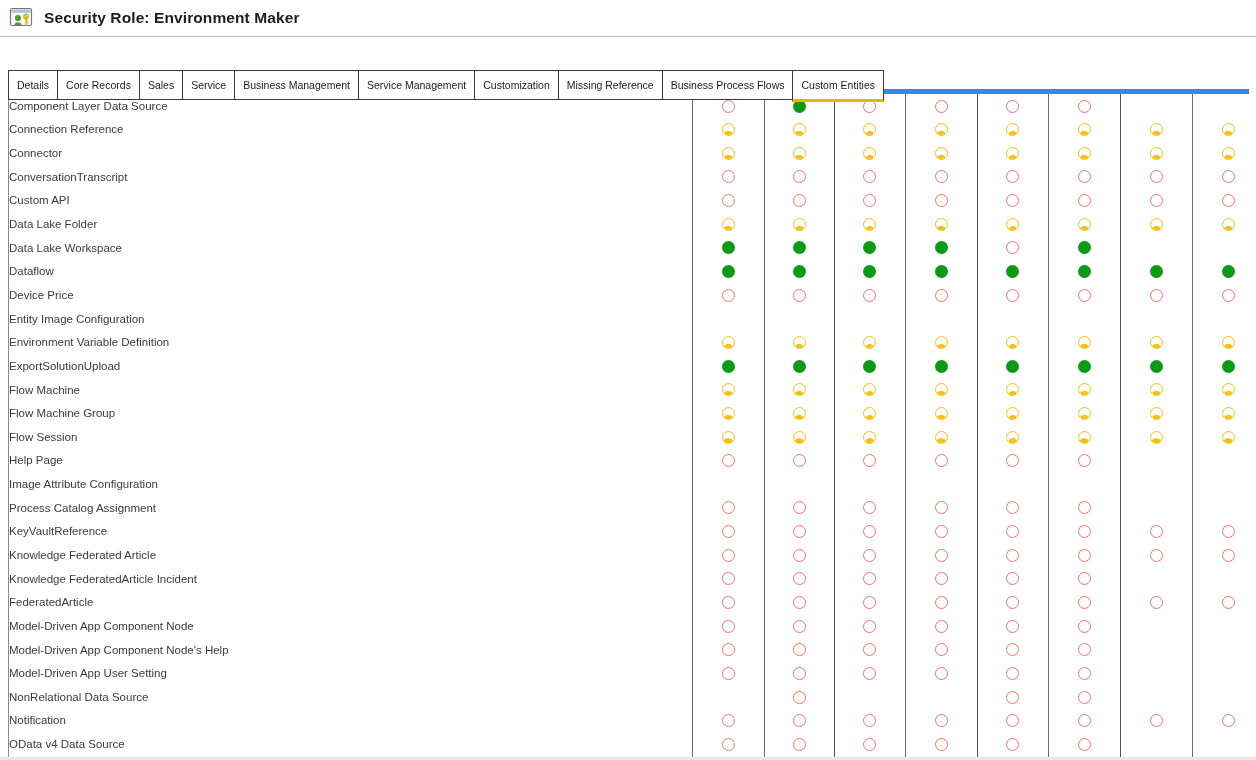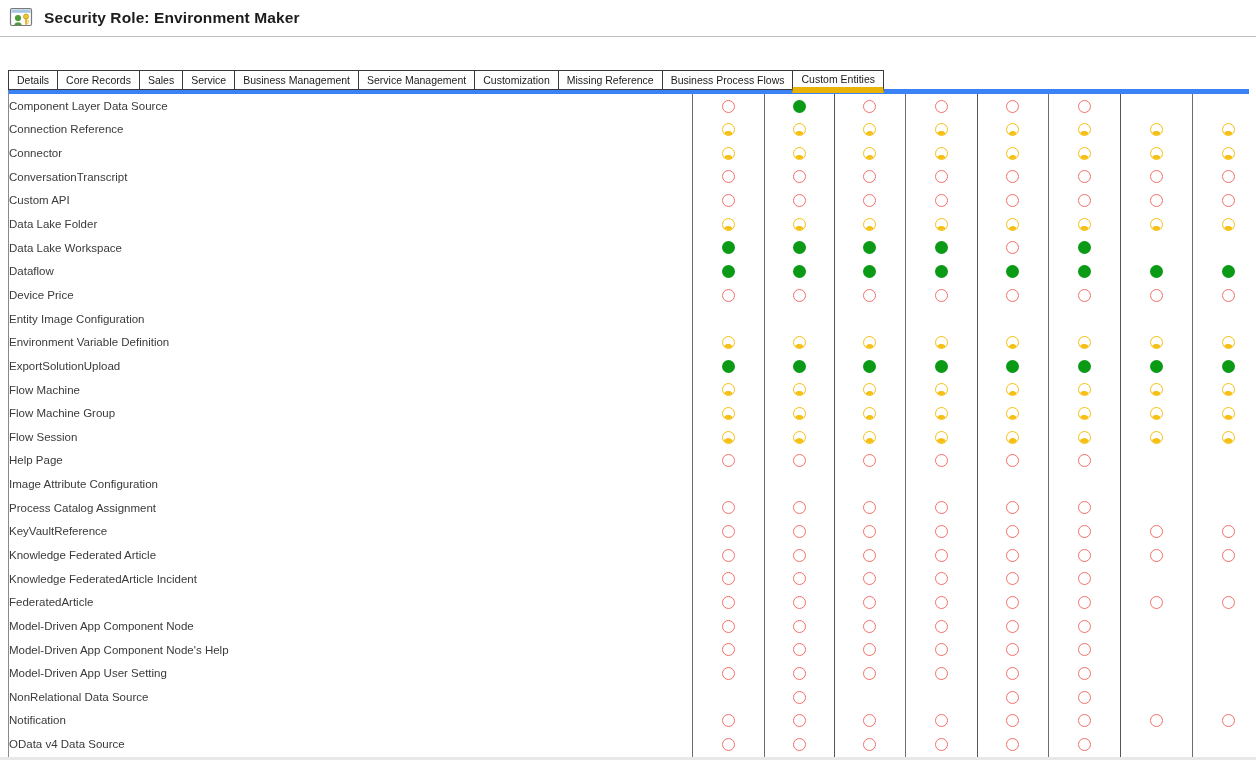--- a/index.html
+++ b/index.html
@@ -54,29 +54,29 @@
   }
   .tab {
     border: 1px solid #3a3a3a;
     border-right: none;
     background: #ffffff;
     font-size: 10.5px;
     color: #1a1a1a;
     display: flex;
     align-items: center;
     justify-content: center;
-    padding: 8px 8px;
+    padding: 14px 8px;
     height: 20px;
     box-sizing: border-box;
     white-space: nowrap;
     cursor: default;
   }
   .tab:last-child { border-right: 1px solid #3a3a3a; }
   .tab.selected {
-    border-bottom: 6px solid #eab308;
+    border-bottom: 3px solid #eab308;
     font-weight: normal;
   }
 
   
   #gridwrap {
     position: absolute;
     left: 8px;
     top: 89px;
     width: 1241px;
     height: 669px;

